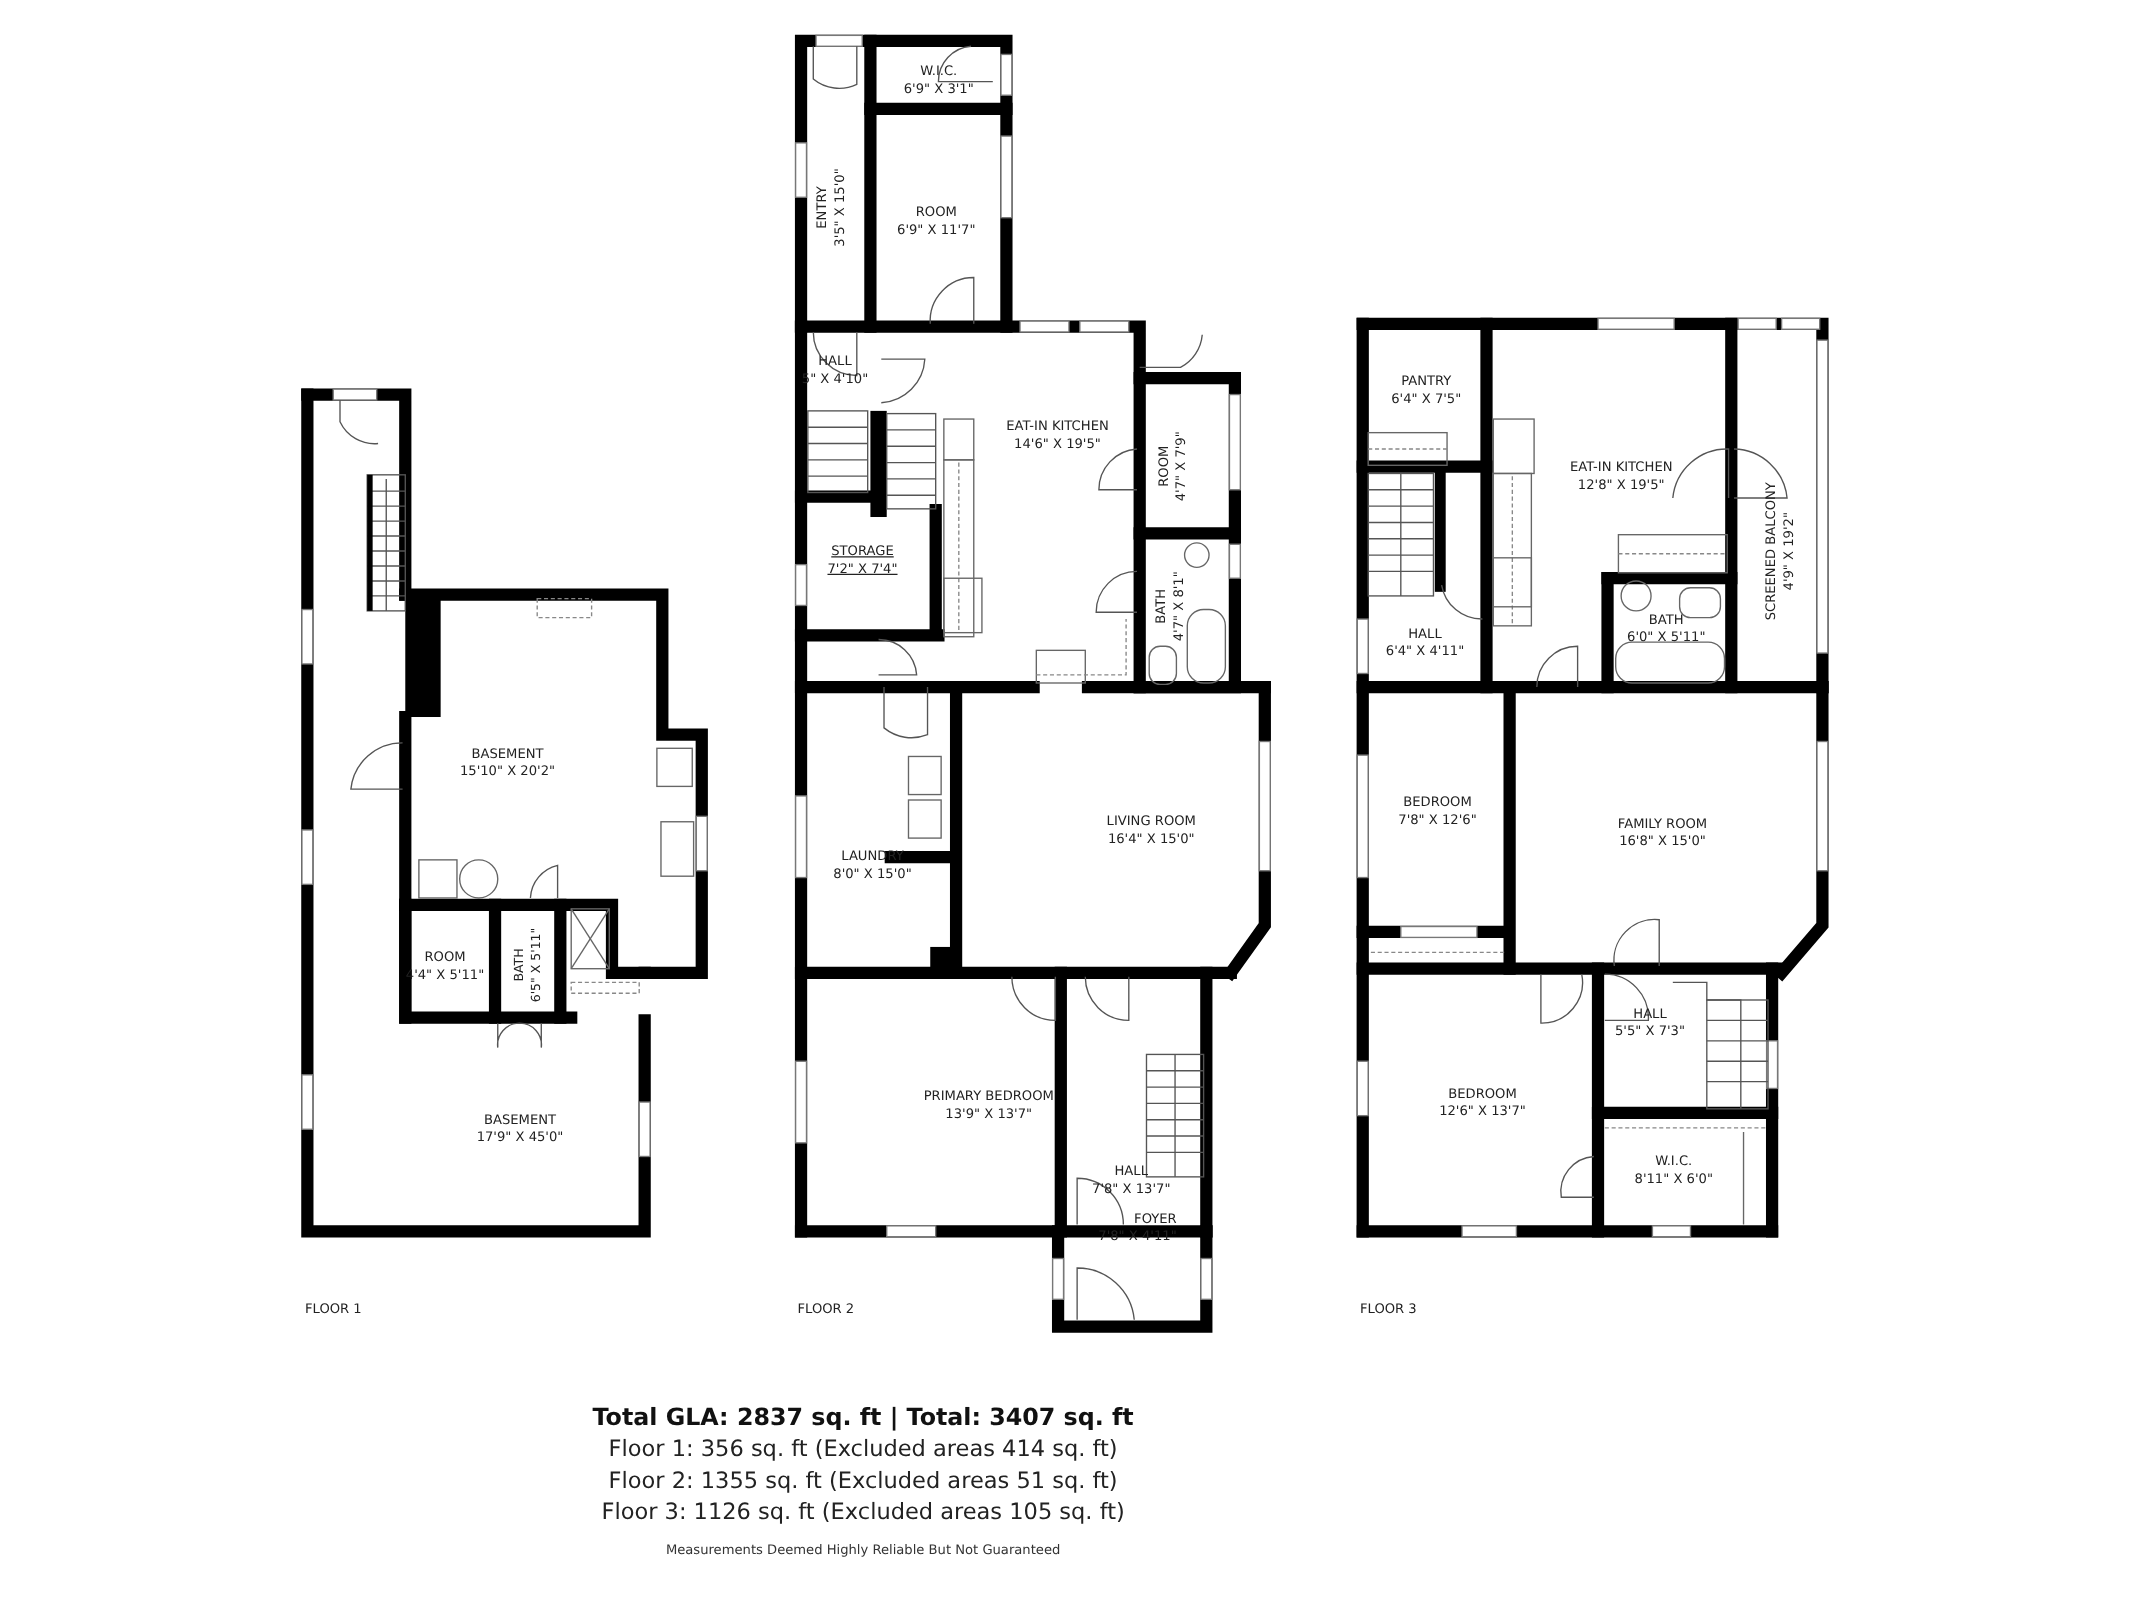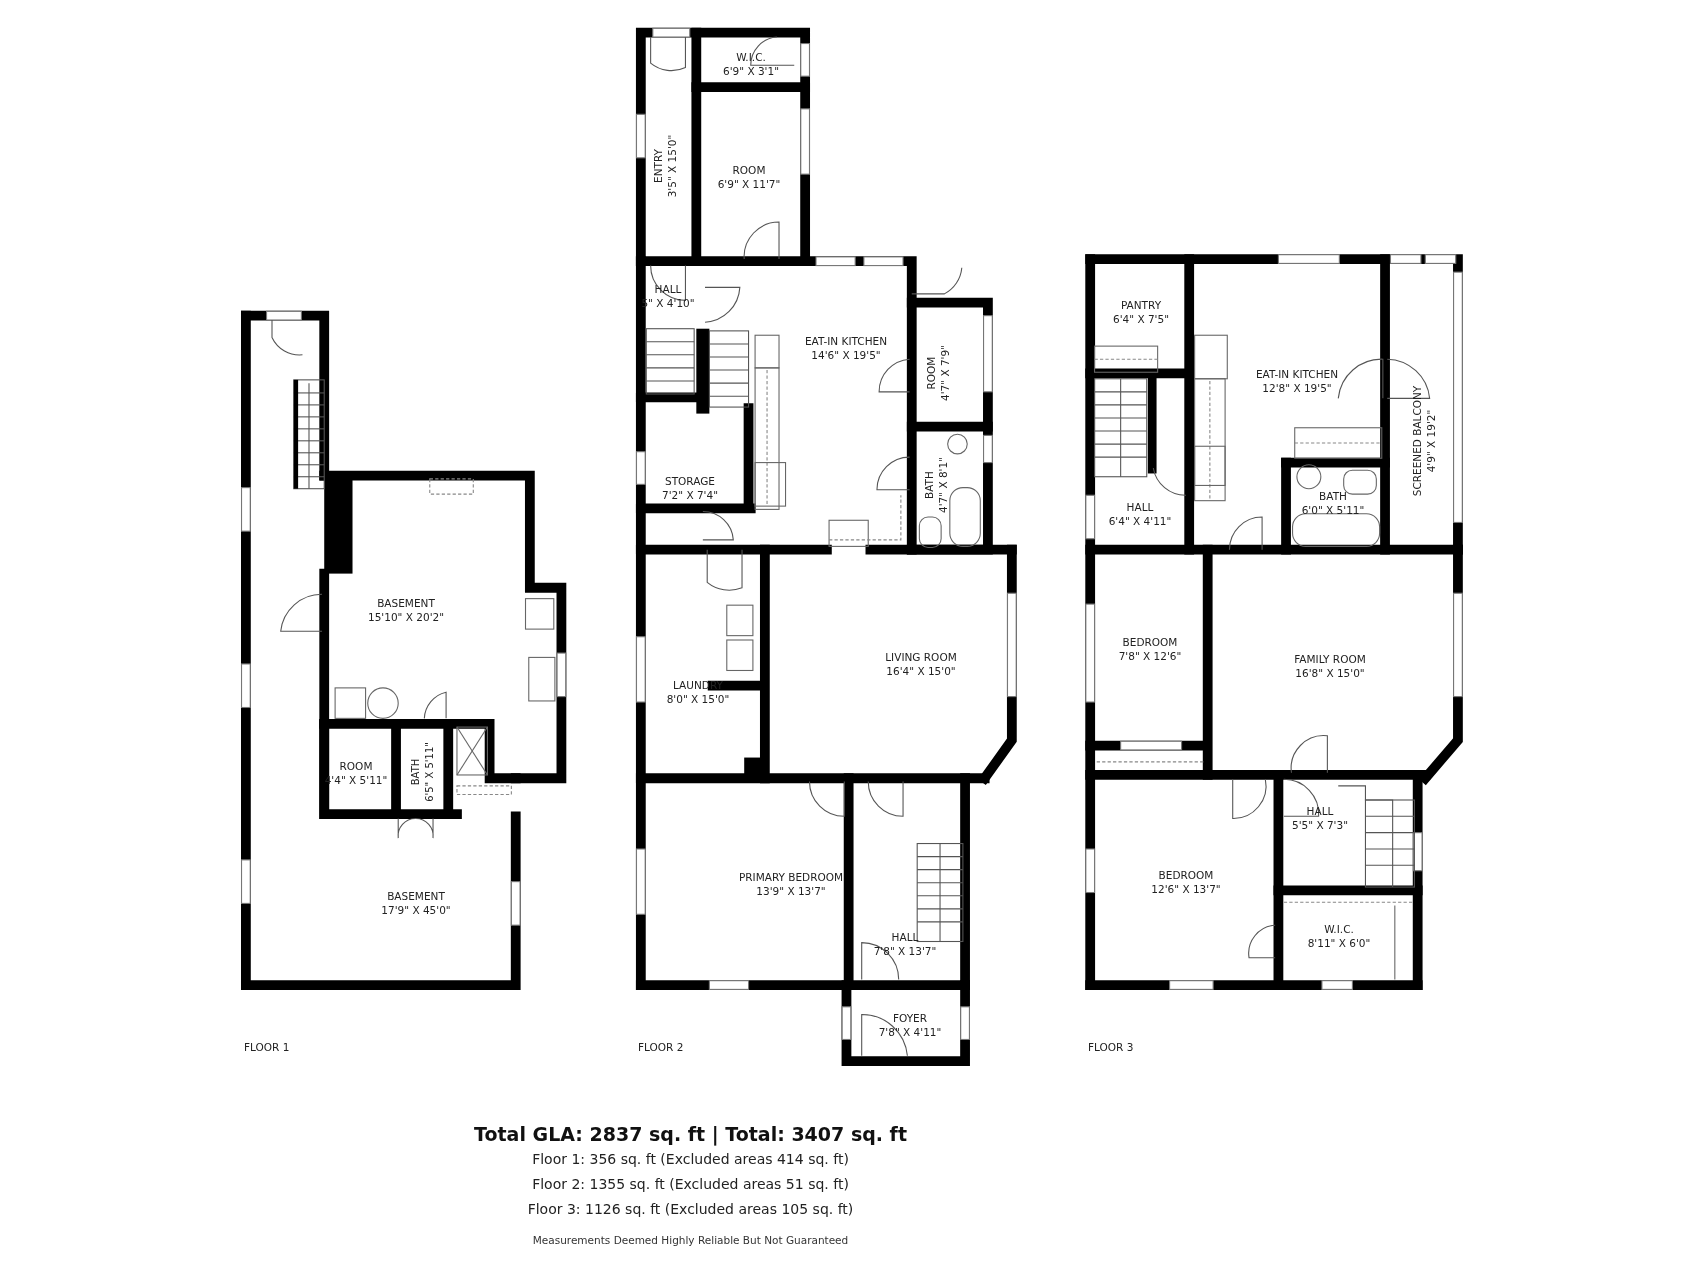--- a/index.html
+++ b/index.html
@@ -10,21 +10,21 @@
   .win { fill: #fff; stroke: #777; stroke-width: 1; }
   .door { fill: none; stroke: #555; stroke-width: 1; }
   .fix { fill: none; stroke: #666; stroke-width: 1; }
   .dash { fill: none; stroke: #888; stroke-width: 1; stroke-dasharray: 3 2; }
   .stair { fill: none; stroke: #555; stroke-width: 1; }
   .lbl { position: absolute; text-align: center; font-family: "DejaVu Sans", sans-serif; font-size: 10.5px; line-height: 14px; color: #222; white-space: nowrap; transform: translate(-50%, -50%); }
   .lbl.rot { transform: translate(-50%, -50%) rotate(-90deg); }
   .floor-lbl { position: absolute; font-size: 10.5px; color: #222; font-family: "DejaVu Sans", sans-serif; margin-top: 16px; }
   .summary { position: absolute; left: 0; width: 1381px; top: 1122px; text-align: center; font-family: "DejaVu Sans", sans-serif; }
   .summary .total { font-weight: bold; font-size: 19px; line-height: 25px; color: #111; }
-  .summary .line { font-size: 14px; line-height: 25px; color: #222; }
+  .summary .line { font-size: 18px; line-height: 25px; color: #222; }
   .summary .disclaimer { font-size: 10.5px; margin-top: 12px; color: #333; }
 </style>
 </head>
 <body>
 
 <svg id="plan" viewBox="0 0 1568 1176" preserveAspectRatio="none">
 
   <g>
 
     <polyline class="wl" points="226,290 226,905 474,905 474,750"></polyline>
@@ -281,21 +281,21 @@
   <div>5" X 4'10"</div>
 </div>
 <div class="lbl" style="left:846px;top:348px;">
   <div>EAT-IN KITCHEN</div>
   <div>14'6" X 19'5"</div>
 </div>
 <div class="lbl rot" style="left:938px;top:373px;">
   <div>ROOM</div>
   <div>4'7" X 7'9"</div>
 </div>
-<div class="lbl" style="left:690px;top:488px;">
+<div class="lbl" style="left:690px;top:448px;text-decoration:underline;">
   <div>STORAGE</div>
   <div>7'2" X 7'4"</div>
 </div>
 <div class="lbl rot" style="left:936px;top:485px;">
   <div>BATH</div>
   <div>4'7" X 8'1"</div>
 </div>
 <div class="lbl" style="left:698px;top:692px;">
   <div>LAUNDRY</div>
   <div>8'0" X 15'0"</div>
@@ -305,21 +305,21 @@
   <div>16'4" X 15'0"</div>
 </div>
 <div class="lbl" style="left:746px;top:884px;margin-left:45px;">
   <div>PRIMARY BEDROOM</div>
   <div>13'9" X 13'7"</div>
 </div>
 <div class="lbl" style="left:905px;top:944px;">
   <div>HALL</div>
   <div>7'8" X 13'7"</div>
 </div>
-<div class="lbl" style="left:910px;top:1025px;">
+<div class="lbl" style="left:910px;top:982px;text-align:right;">
   <div>FOYER</div>
   <div>7'8" X 4'11"</div>
 </div>
 
 <div class="lbl" style="left:1141px;top:312px;">
   <div>PANTRY</div>
   <div>6'4" X 7'5"</div>
 </div>
 <div class="lbl" style="left:1297px;top:381px;">
   <div>EAT-IN KITCHEN</div>

